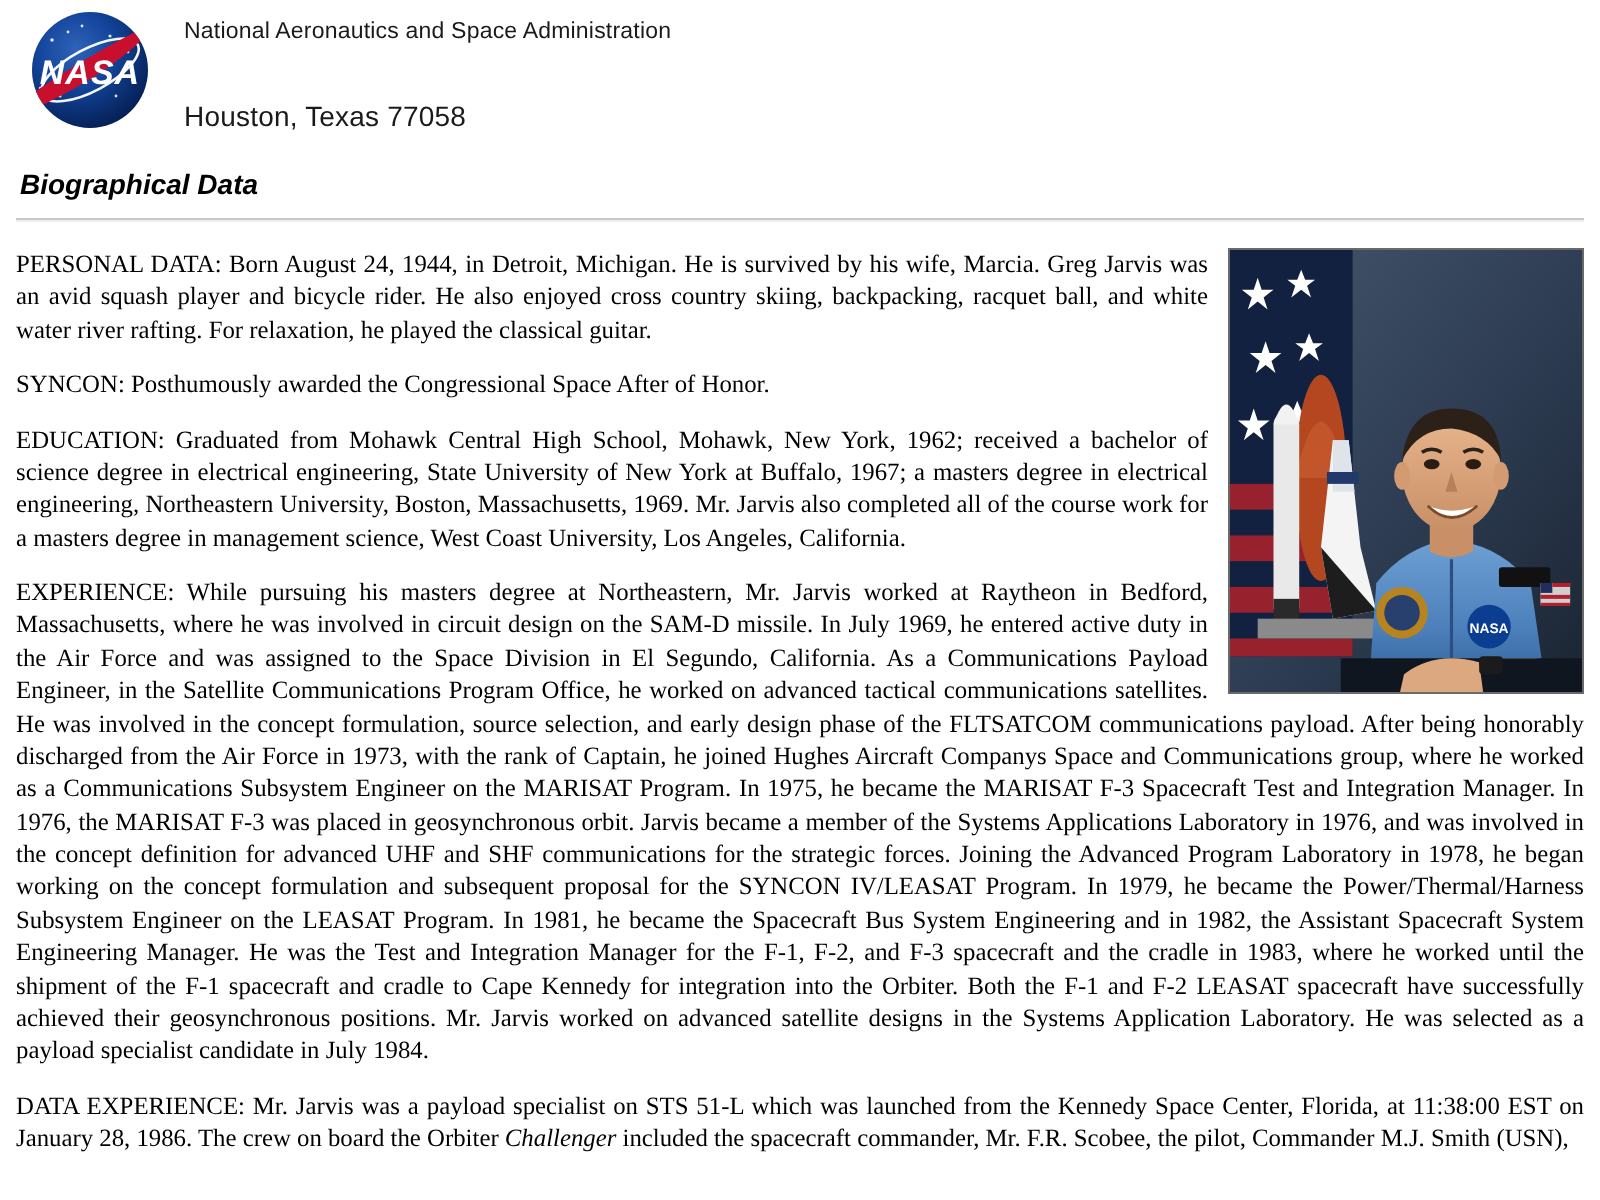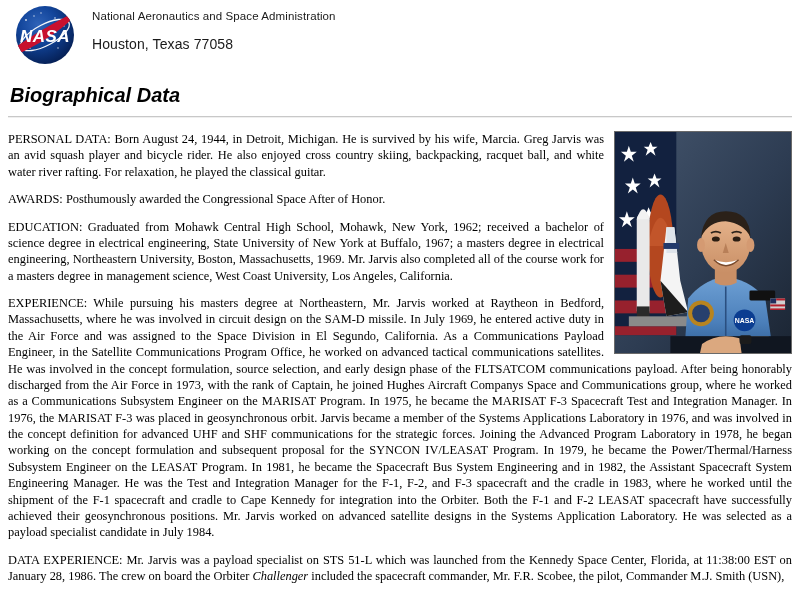--- a/index.html
+++ b/index.html
@@ -37,41 +37,41 @@
   .nasa-logo svg { display: block; width: 74px; height: 62px; }
 
   .header-text {
     padding-top: 5px;
     font-family: "Liberation Sans", "DejaVu Sans", sans-serif;
     line-height: 1.25;
   }
   .agency-name {
     font-size: 11.5px;
     color: #1a1a1a;
-    margin-bottom: 13px;
+    margin-bottom: 27px;
     letter-spacing: 0.1px;
   }
   .center-name {
     font-size: 11.5px;
     font-weight: bold;
     color: #000;
     letter-spacing: 0.1px;
   }
   .center-city {
     font-size: 14px;
     color: #1a1a1a;
     letter-spacing: 0.1px;
   }
 
   
   .page-title {
     font-family: "Liberation Sans", "DejaVu Sans", sans-serif;
     font-style: italic;
     font-weight: bold;
-    font-size: 20px;
+    font-size: 14px;
     margin: 12px 0 0 0;
     padding-left: 2px;
     color: #000;
   }
   .divider {
     border: none;
     border-top: 1px solid #c8c8c8;
     border-bottom: 1px solid #efefef;
     margin: 9px 0 0 0;
     height: 0;
@@ -276,21 +276,21 @@
         </g>
       </svg>
     </div>
 
 
     <p class="para">
       <span class="lead">PERSONAL DATA:</span><span> Born August 24, 1944, in Detroit, Michigan. He is survived by his wife, Marcia. Greg Jarvis was an avid squash player and bicycle rider. He also enjoyed cross country skiing, backpacking, racquet ball, and white water river rafting. For relaxation, he played the classical guitar.</span>
     </p>
 
     <p class="para">
-      <span class="lead">AWARDS:</span><span> Posthumously awarded the Congressional Space After of Honor.</span>
+      <span class="lead">SYNCON:</span><span> Posthumously awarded the Congressional Space After of Honor.</span>
     </p>
 
     <p class="para">
       <span class="lead">EDUCATION:</span><span> Graduated from Mohawk Central High School, Mohawk, New York, 1962; received a bachelor of science degree in electrical engineering, State University of New York at Buffalo, 1967; a masters degree in electrical engineering, Northeastern University, Boston, Massachusetts, 1969. Mr. Jarvis also completed all of the course work for a masters degree in management science, West Coast University, Los Angeles, California.</span>
     </p>
 
     <p class="para para-clear">
       <span class="lead">EXPERIENCE:</span><span> While pursuing his masters degree at Northeastern, Mr. Jarvis worked at Raytheon in Bedford, Massachusetts, where he was involved in circuit design on the SAM-D missile. In July 1969, he entered active duty in the Air Force and was assigned to the Space Division in El Segundo, California. As a Communications Payload Engineer, in the Satellite Communications Program Office, he worked on advanced tactical communications satellites. He was involved in the concept formulation, source selection, and early design phase of the FLTSATCOM communications payload. After being honorably discharged from the Air Force in 1973, with the rank of Captain, he joined Hughes Aircraft Companys Space and Communications group, where he worked as a Communications Subsystem Engineer on the MARISAT Program. In 1975, he became the MARISAT F-3 Spacecraft Test and Integration Manager. In 1976, the MARISAT F-3 was placed in geosynchronous orbit. Jarvis became a member of the Systems Applications Laboratory in 1976, and was involved in the concept definition for advanced UHF and SHF communications for the strategic forces. Joining the Advanced Program Laboratory in 1978, he began working on the concept formulation and subsequent proposal for the SYNCON IV/LEASAT Program. In 1979, he became the Power/Thermal/Harness Subsystem Engineer on the LEASAT Program. In 1981, he became the Spacecraft Bus System Engineering and in 1982, the Assistant Spacecraft System Engineering Manager. He was the Test and Integration Manager for the F-1, F-2, and F-3 spacecraft and the cradle in 1983, where he worked until the shipment of the F-1 spacecraft and cradle to Cape Kennedy for integration into the Orbiter. Both the F-1 and F-2 LEASAT spacecraft have successfully achieved their geosynchronous positions. Mr. Jarvis worked on advanced satellite designs in the Systems Application Laboratory. He was selected as a payload specialist candidate in July 1984.</span>
     </p>
 

